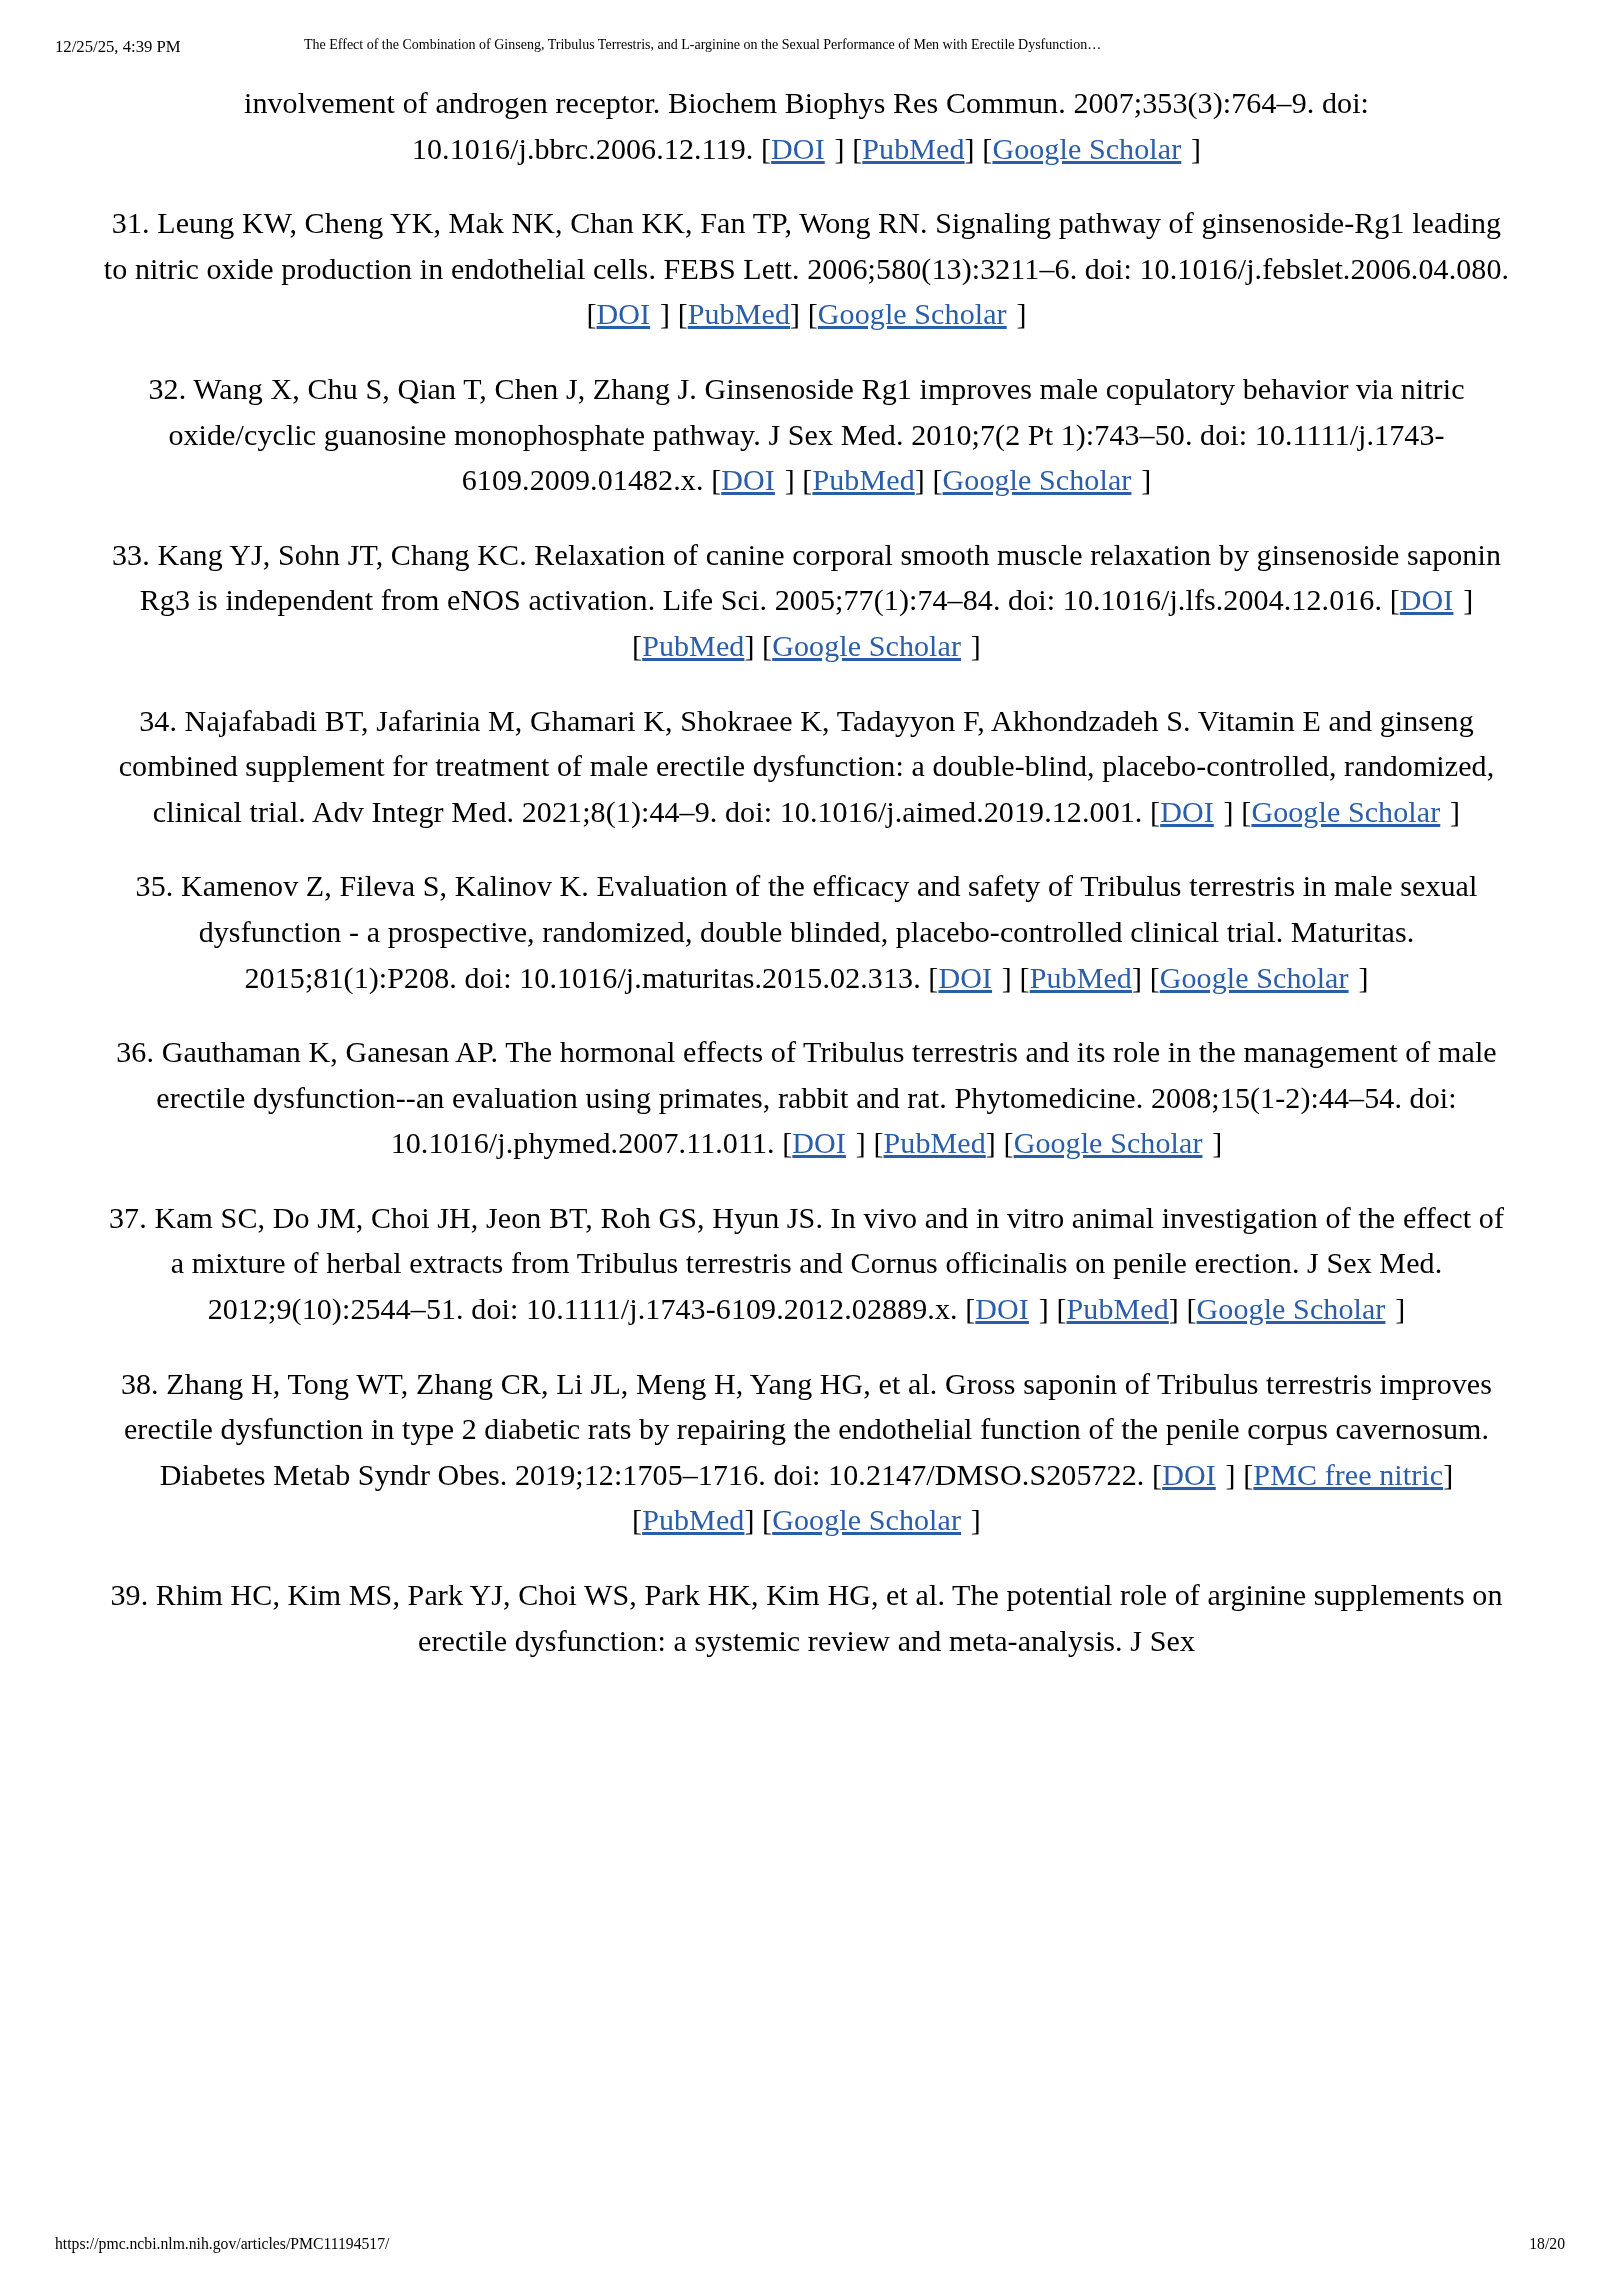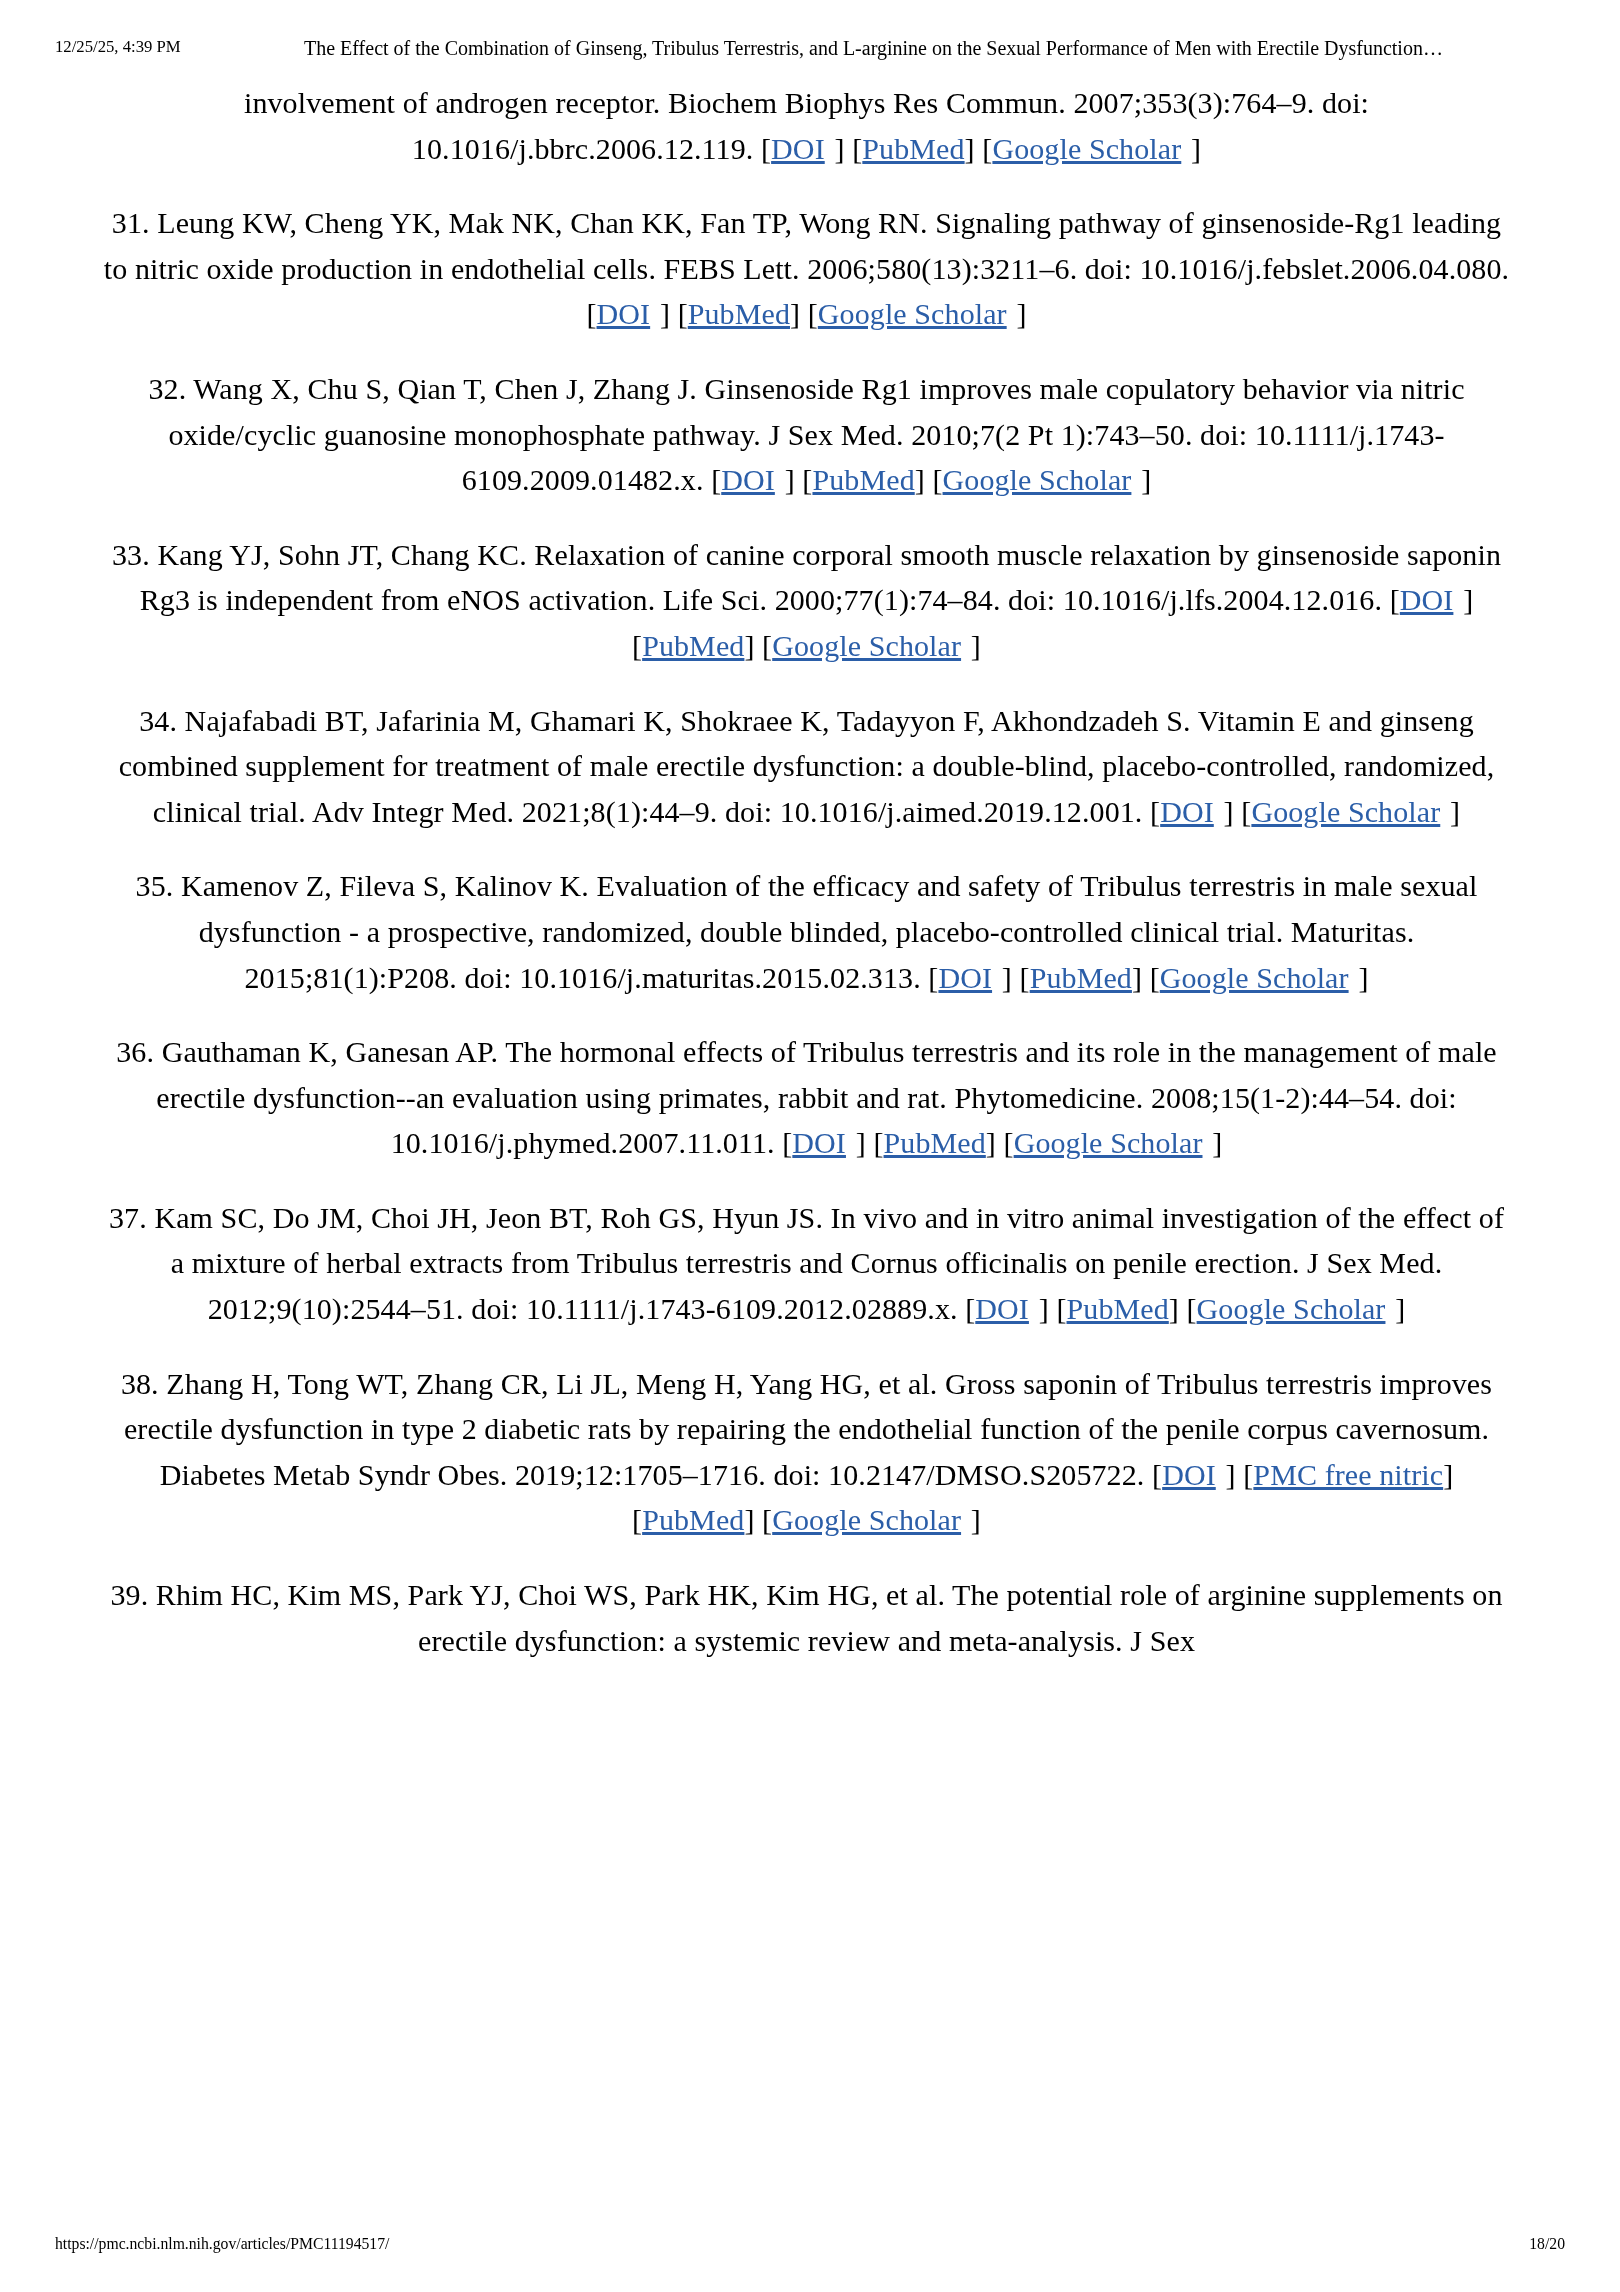--- a/index.html
+++ b/index.html
@@ -38,21 +38,21 @@
   }
   .print-header .hdr-date {
     position: absolute;
     left: 55px;
     top: 0;
   }
   .print-header .hdr-title {
     position: absolute;
     left: 304px;
     top: 0;
-    font-size: 20px;
+    font-size: 14px;
   }
   .header-rule {
     position: absolute;
     top: 74px;
     left: 0;
     width: 1620px;
     height: 1px;
     background: transparent;
   }
   
@@ -134,21 +134,21 @@
     </p>
 
     <p class="ref">
       <span>32. Wang X, Chu S, Qian T, Chen J, Zhang J. Ginsenoside Rg1 improves male copulatory behavior via nitric oxide/cyclic guanosine monophosphate pathway. J Sex Med. 2010;7(2 Pt 1):743–50. doi: 10.1111/j.1743-6109.2009.01482.x.</span>
       <span>[</span><a class="link">DOI</a><span class="brk"></span><span>]</span>
       <span>[</span><a class="link">PubMed</a><span>]</span>
       <span>[</span><a class="link">Google Scholar</a><span class="brk"></span><span>]</span>
     </p>
 
     <p class="ref">
-      <span>33. Kang YJ, Sohn JT, Chang KC. Relaxation of canine corporal smooth muscle relaxation by ginsenoside saponin Rg3 is independent from eNOS activation. Life Sci. 2000;77(1):74–84. doi: 10.1016/j.lfs.2004.12.016.</span>
+      <span>33. Kang YJ, Sohn JT, Chang KC. Relaxation of canine corporal smooth muscle relaxation by ginsenoside saponin Rg3 is independent from eNOS activation. Life Sci. 2005;77(1):74–84. doi: 10.1016/j.lfs.2004.12.016.</span>
       <span>[</span><a class="link">DOI</a><span class="brk"></span><span>]</span>
       <span>[</span><a class="link">PubMed</a><span>]</span>
       <span>[</span><a class="link">Google Scholar</a><span class="brk"></span><span>]</span>
     </p>
 
     <p class="ref">
       <span>34. Najafabadi BT, Jafarinia M, Ghamari K, Shokraee K, Tadayyon F, Akhondzadeh S. Vitamin E and ginseng combined supplement for treatment of male erectile dysfunction: a double-blind, placebo-controlled, randomized, clinical trial. Adv Integr Med. 2021;8(1):44–9. doi: 10.1016/j.aimed.2019.12.001.</span>
       <span>[</span><a class="link">DOI</a><span class="brk"></span><span>]</span>
       <span>[</span><a class="link">Google Scholar</a><span class="brk"></span><span>]</span>
     </p>

